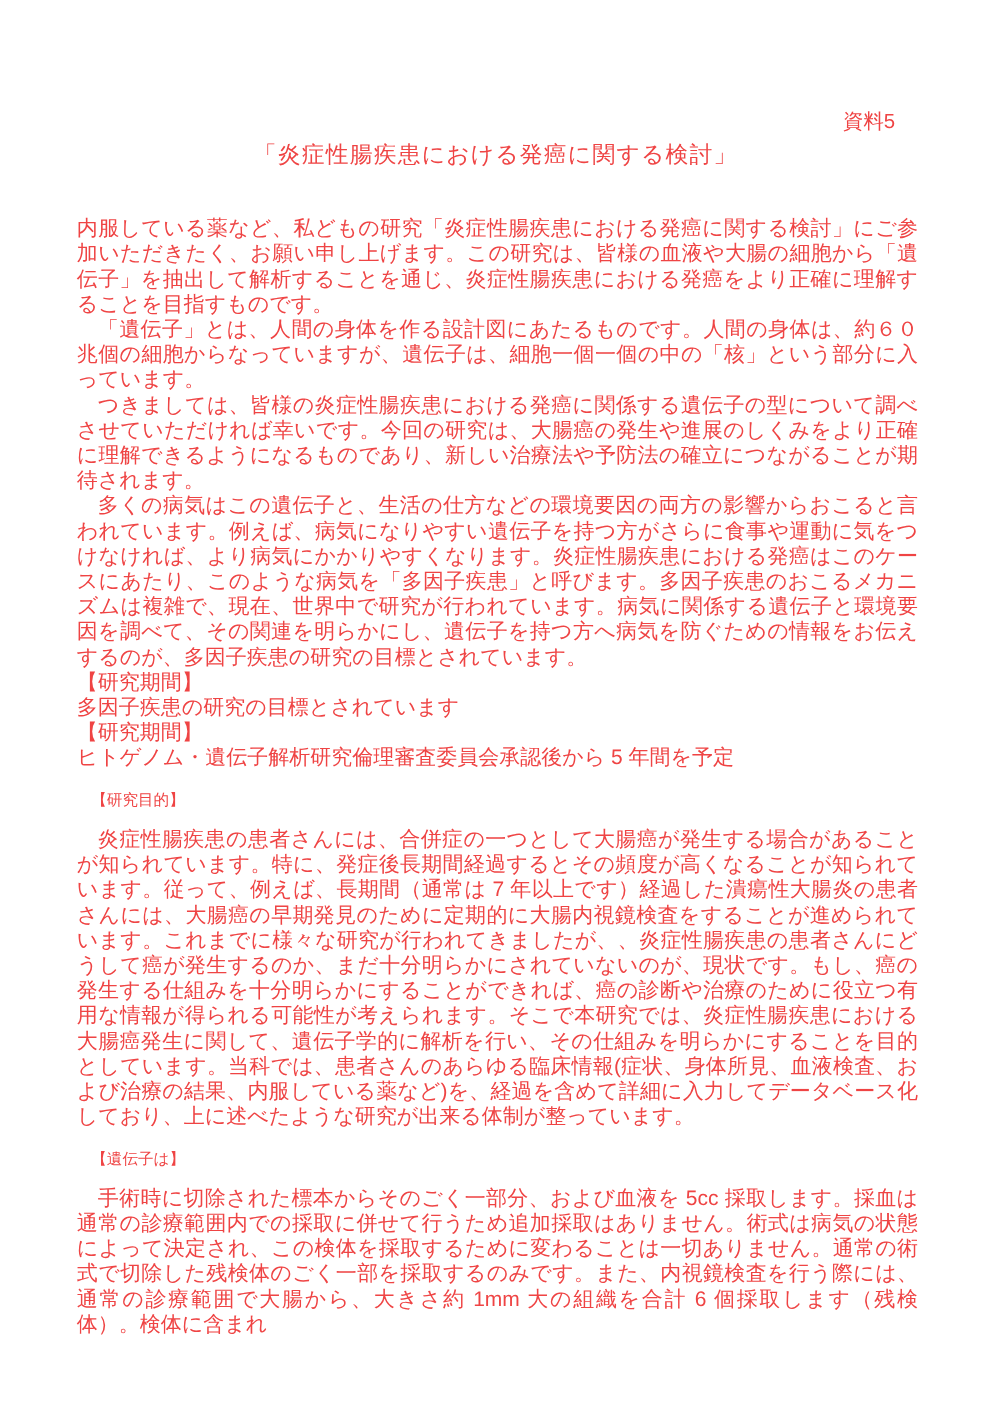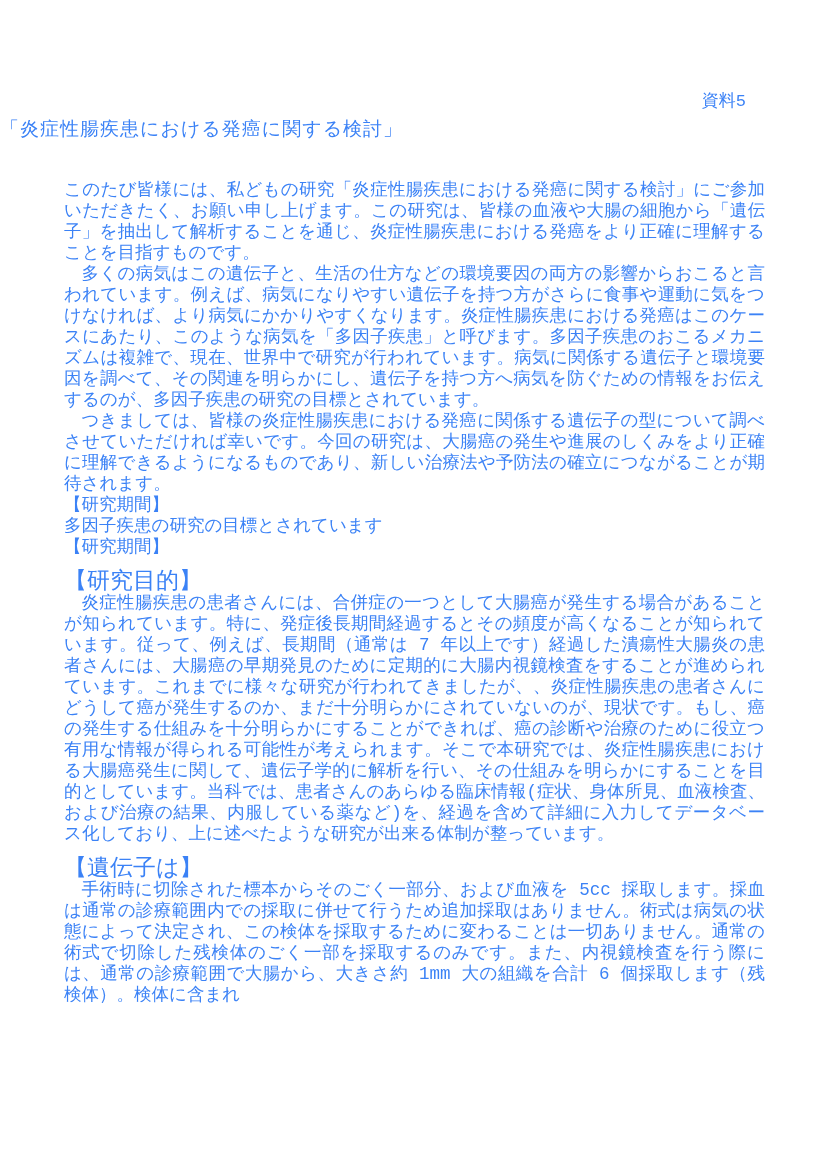--- a/index.html
+++ b/index.html
@@ -6,38 +6,38 @@
     margin: 0;
     padding: 0;
     background: #ffffff;
   }
   .sheet {
     position: relative;
     width: 826px;
     height: 1169px;
     background: #ffffff;
     overflow: hidden;
-    font-family: Liberation Mono, monospace;
-    color: #3b82f6;
+    font-family: Liberation Sans, sans-serif;
+    color: #ef4444;
   }
   .doc-ref {
     position: absolute;
     top: 91px;
     left: 64px;
     width: 682px;
     text-align: right;
     font-size: 17px;
     line-height: 21px;
   }
   .doc-title {
     position: absolute;
     top: 118px;
     left: 0;
     width: 826px;
-    text-align: left;
+    text-align: center;
     font-size: 19px;
     line-height: 24px;
     letter-spacing: 1px;
     font-weight: normal;
     margin: 0;
   }
   .body-col {
     position: absolute;
     top: 180px;
     left: 64px;
@@ -63,51 +63,53 @@
   .ov-label {
     margin: 0;
     line-height: 21px;
   }
   .ov-value {
     margin: 0;
     padding-left: 1em;
     line-height: 21px;
   }
   .block-heading {
-    margin: 0;
-    font-size: 23px;
+    margin: 12px;
+    font-size: 13px;
     font-weight: normal;
     line-height: 21px;
   }
   .mt-purpose { margin-top: 14px; }
   .mt-method  { margin-top: 14px; }
 </style>
 </head>
 <body>
 
 <div class="sheet">
 
   <div class="doc-ref">資料5</div>
 
   <h1 class="doc-title">「炎症性腸疾患における発癌に関する検討」</h1>
 
   <div class="body-col">
 
-    <p>このたび皆様には、私どもの研究「炎症性腸疾患における発癌に関する検討」にご参加いただきたく、お願い申し上げます。この研究は、皆様の血液や大腸の細胞から「遺伝子」を抽出して解析することを通じ、炎症性腸疾患における発癌をより正確に理解することを目指すものです。</p>
+    <p>内服している薬など、私どもの研究「炎症性腸疾患における発癌に関する検討」にご参加いただきたく、お願い申し上げます。この研究は、皆様の血液や大腸の細胞から「遺伝子」を抽出して解析することを通じ、炎症性腸疾患における発癌をより正確に理解することを目指すものです。</p>
 
+    <p class="indent1">「遺伝子」とは、人間の身体を作る設計図にあたるものです。人間の身体は、約６０兆個の細胞からなっていますが、遺伝子は、細胞一個一個の中の「核」という部分に入っています。</p>
+
+    <p class="indent1">つきましては、皆様の炎症性腸疾患における発癌に関係する遺伝子の型について調べさせていただければ幸いです。今回の研究は、大腸癌の発生や進展のしくみをより正確に理解できるようになるものであり、新しい治療法や予防法の確立につながることが期待されます。</p>
 
     <p class="indent1">多くの病気はこの遺伝子と、生活の仕方などの環境要因の両方の影響からおこると言われています。例えば、病気になりやすい遺伝子を持つ方がさらに食事や運動に気をつけなければ、より病気にかかりやすくなります。炎症性腸疾患における発癌はこのケースにあたり、このような病気を「多因子疾患」と呼びます。多因子疾患のおこるメカニズムは複雑で、現在、世界中で研究が行われています。病気に関係する遺伝子と環境要因を調べて、その関連を明らかにし、遺伝子を持つ方へ病気を防ぐための情報をお伝えするのが、多因子疾患の研究の目標とされています。</p>
-
-    <p class="indent1">つきましては、皆様の炎症性腸疾患における発癌に関係する遺伝子の型について調べさせていただければ幸いです。今回の研究は、大腸癌の発生や進展のしくみをより正確に理解できるようになるものであり、新しい治療法や予防法の確立につながることが期待されます。</p>
 
 
     <p class="ov-label">【研究期間】</p>
     <p class="ov-value">多因子疾患の研究の目標とされています</p>
 
     <p class="ov-label">【研究期間】</p>
+    <p class="ov-value">ヒトゲノム・遺伝子解析研究倫理審査委員会承認後から 5 年間を予定</p>
 
     <h2 class="block-heading mt-purpose">【研究目的】</h2>
 
     <p class="indent1">炎症性腸疾患の患者さんには、合併症の一つとして大腸癌が発生する場合があることが知られています。特に、発症後長期間経過するとその頻度が高くなることが知られています。従って、例えば、長期間（通常は 7 年以上です）経過した潰瘍性大腸炎の患者さんには、大腸癌の早期発見のために定期的に大腸内視鏡検査をすることが進められています。これまでに様々な研究が行われてきましたが、、炎症性腸疾患の患者さんにどうして癌が発生するのか、まだ十分明らかにされていないのが、現状です。もし、癌の発生する仕組みを十分明らかにすることができれば、癌の診断や治療のために役立つ有用な情報が得られる可能性が考えられます。そこで本研究では、炎症性腸疾患における大腸癌発生に関して、遺伝子学的に解析を行い、その仕組みを明らかにすることを目的としています。当科では、患者さんのあらゆる臨床情報(症状、身体所見、血液検査、および治療の結果、内服している薬など)を、経過を含めて詳細に入力してデータベース化しており、上に述べたような研究が出来る体制が整っています。</p>
 
     <h2 class="block-heading mt-method">【遺伝子は】</h2>
 
     <p class="indent1">手術時に切除された標本からそのごく一部分、および血液を 5cc 採取します。採血は通常の診療範囲内での採取に併せて行うため追加採取はありません。術式は病気の状態によって決定され、この検体を採取するために変わることは一切ありません。通常の術式で切除した残検体のごく一部を採取するのみです。また、内視鏡検査を行う際には、通常の診療範囲で大腸から、大きさ約 1mm 大の組織を合計 6 個採取します（残検体）。検体に含まれ</p>
 
   </div>

